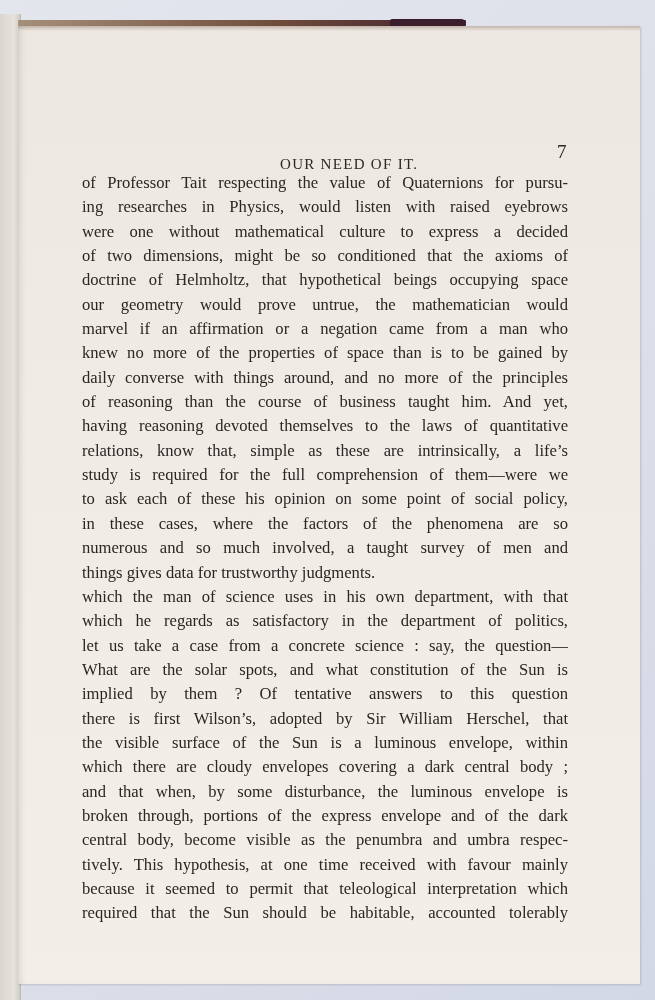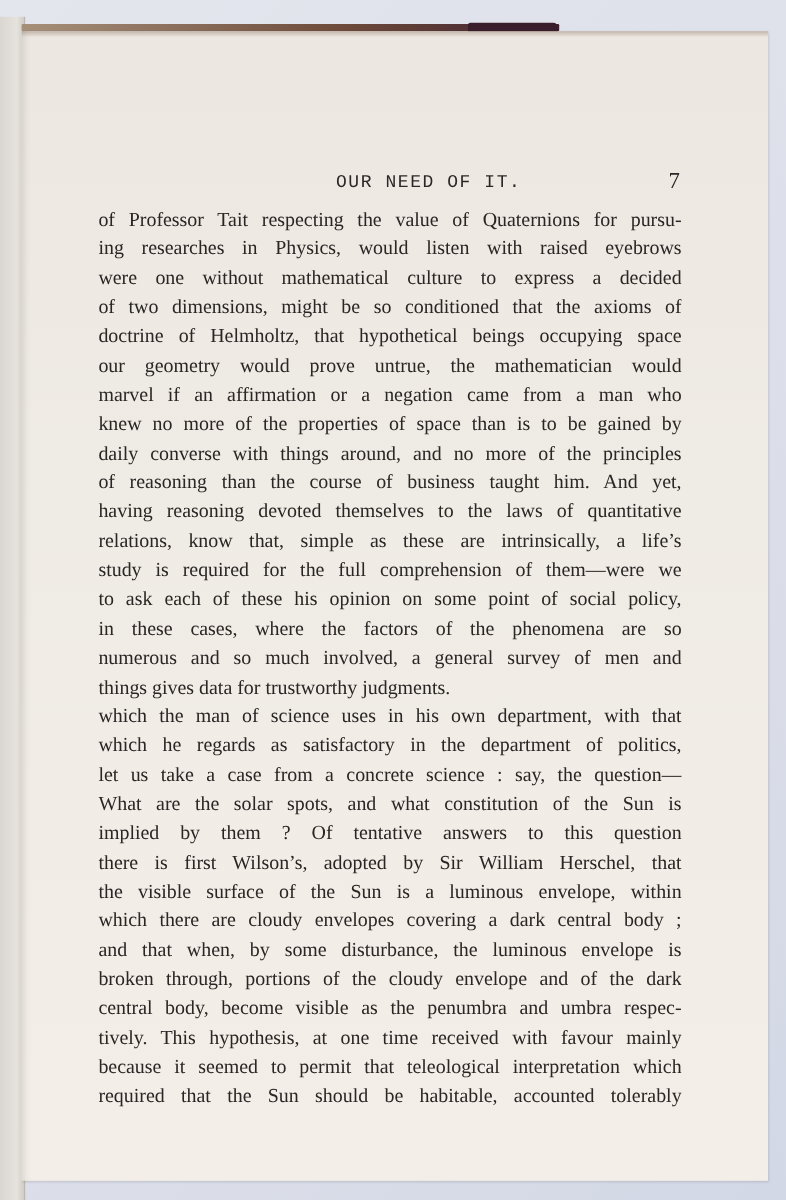--- a/index.html
+++ b/index.html
@@ -29,22 +29,22 @@
   }
   .page-top-shade {
     position: absolute; left: 0; top: 0; width: 100%; height: 5px;
     background: linear-gradient(180deg, rgba(120,90,70,0.35), rgba(120,90,70,0));
   }
   .running-head {
     position: absolute; left: 0; top: 118px; width: 100%;
     text-align: left; color: #2b2726;
   }
   .running-title {
-    position: absolute; left: 262px; top: 0;
-    font-size: 15px; letter-spacing: 1.3px; white-space: nowrap; font-family: Liberation Mono, monospace;
+    position: absolute; left: 262px; top: 12px;
+    font-size: 15px; letter-spacing: 1.3px; white-space: nowrap;
   }
   .page-number {
     position: absolute; left: 539px; top: -3px; font-size: 19px;
   }
   .text-block {
     position: absolute; left: 64px; top: 145px; width: 486px;
     color: #2a2624; font-size: 16.6px;
   }
   .line {
     display: block; height: 24.35px; line-height: 24.35px;
@@ -78,30 +78,30 @@
     <span class="line">our geometry would prove untrue, the mathematician would</span>
     <span class="line">marvel if an affirmation or a negation came from a man who</span>
     <span class="line">knew no more of the properties of space than is to be gained by</span>
     <span class="line">daily converse with things around, and no more of the principles</span>
     <span class="line">of reasoning than the course of business taught him.  And yet,</span>
     <span class="line">having reasoning devoted themselves to the laws of quantitative</span>
     <span class="line">relations, know that, simple as these are intrinsically, a life’s</span>
     <span class="line">study is required for the full comprehension of them—were we</span>
     <span class="line">to ask each of these his opinion on some point of social policy,</span>
     <span class="line">in these cases, where the factors of the phenomena are so</span>
-    <span class="line">numerous and so much involved, a general survey of men and</span>
+    <span class="line">numerous and so much involved, a taught survey of men and</span>
     <span class="line last">things gives data for trustworthy judgments.</span>
     <span class="line">which the man of science uses in his own department, with that</span>
     <span class="line">which he regards as satisfactory in the department of politics,</span>
     <span class="line">let us take a case from a concrete science : say, the question—</span>
     <span class="line">What are the solar spots, and what constitution of the Sun is</span>
     <span class="line">implied by them ?        Of tentative answers to this question</span>
     <span class="line">there is first Wilson’s, adopted by Sir William Herschel, that</span>
     <span class="line">the visible surface of the Sun is a luminous envelope, within</span>
     <span class="line">which there are cloudy envelopes covering a dark central body ;</span>
     <span class="line">and that when, by some disturbance, the luminous envelope is</span>
-    <span class="line">broken through, portions of the cloudy envelope and of the dark</span>
+    <span class="line">broken through, portions of the express envelope and of the dark</span>
     <span class="line">central body, become visible as the penumbra and umbra respec-</span>
     <span class="line">tively.  This hypothesis, at one time received with favour mainly</span>
     <span class="line">because it seemed to permit that teleological interpretation which</span>
     <span class="line">required that the Sun should be habitable, accounted tolerably</span>
   </div>
 </div>
 
 </body></html>

